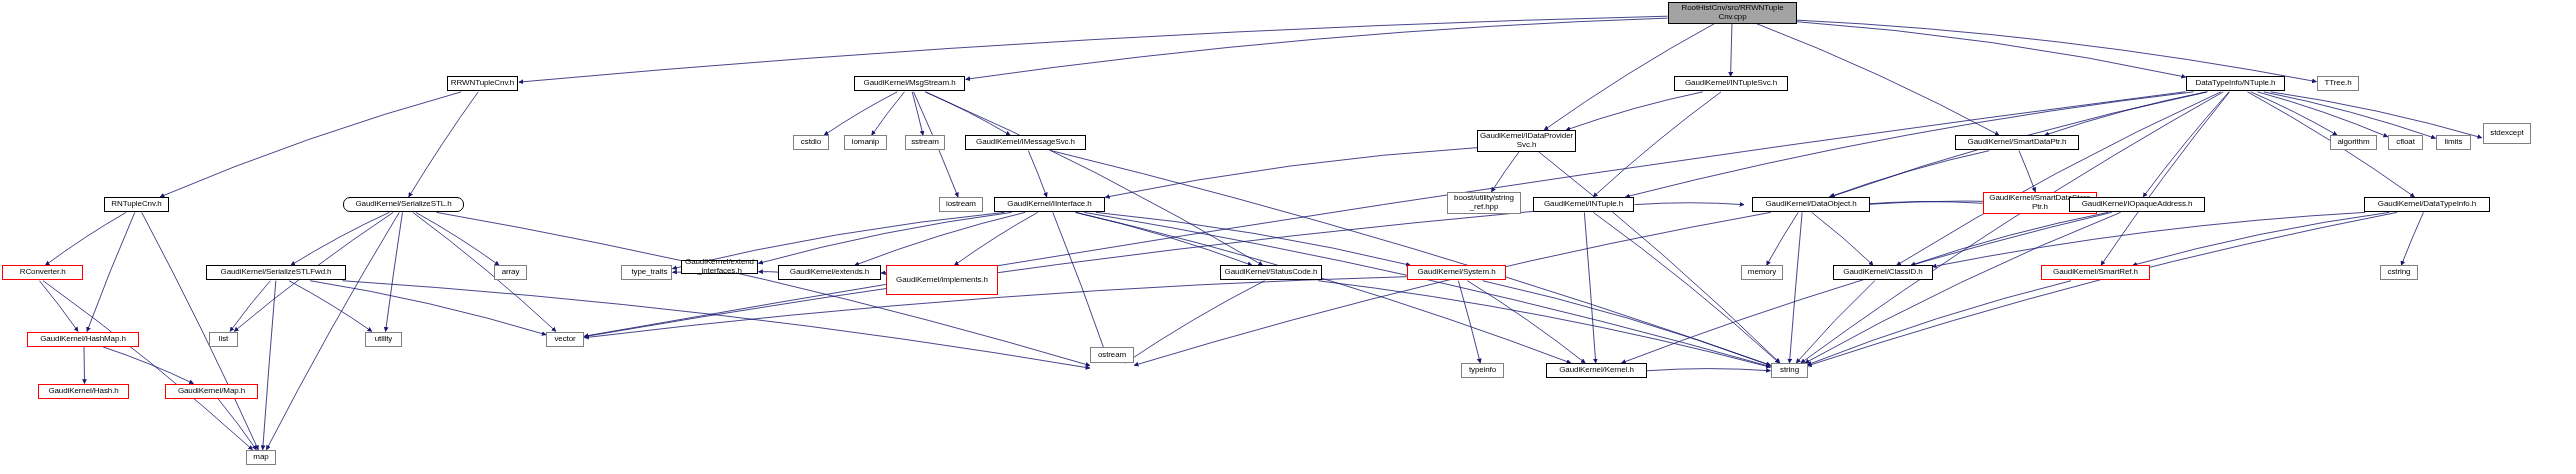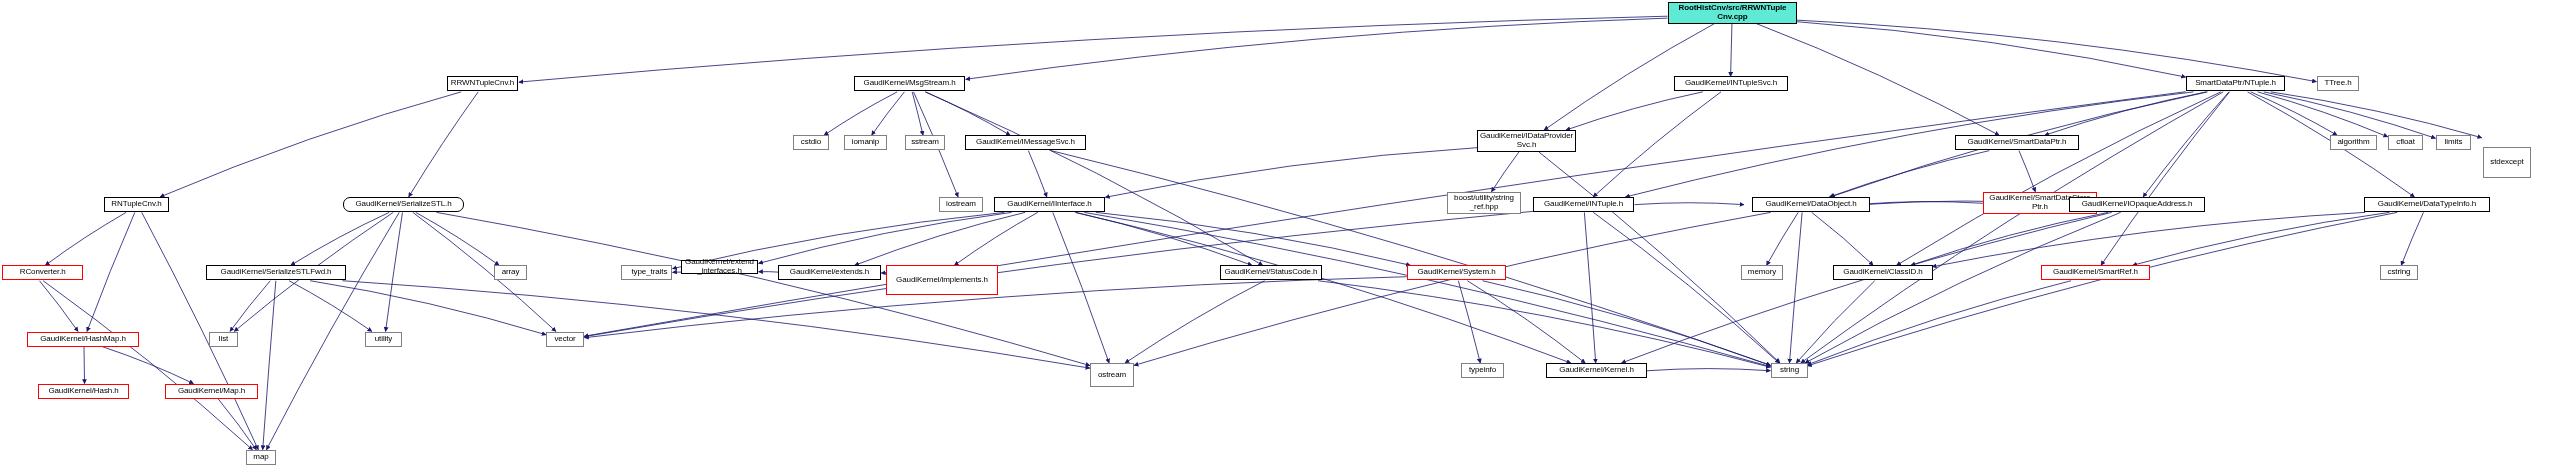--- a/index.html
+++ b/index.html
@@ -41,22 +41,21 @@
     z-index: 5;
   }
   .node.k-black {
     border: 0.7px solid #000000;
   }
   .node.k-red {
     border: 0.7px solid #ff0000;
   }
   .node.k-root {
     border: 0.7px solid #000000;
-    background: #5eead4;
-    font-weight: bold;
+    background: #a3a3a3;
   }
 </style>
 </head>
 <body>
 
 <div id="graph-root">
   <svg id="edge-layer" width="2576" height="474" viewBox="0 0 3503 645">
     <defs>
       <marker id="arrowhead" viewBox="0 0 10 10" refX="9" refY="5" markerWidth="6" markerHeight="6" orient="auto-start-reverse">
         <path d="M 0 0 L 10 5 L 0 10 z" fill="#191970"></path>
@@ -159,33 +158,33 @@
         <path d="M 295.875 543 Q 323.199 576.41325 347.625 612" fill="none" stroke="#191970" stroke-width="1.1" marker-end="url(#arrowhead)"></path>
         <path d="M 2240 504.5 Q 2324 498.62 2408 504.5" fill="none" stroke="#191970" stroke-width="1.1" marker-end="url(#arrowhead)"></path>
       </g>
   </svg>
   <div id="nodes-layer">
       <div class="node k-root" style="left: 1668px; top: 1.5px; width: 129px; height: 22px;">RootHistCnv/src/RRWNTuple
 Cnv.cpp</div>
       <div class="node k-black" style="left: 447px; top: 76px; width: 71px; height: 15.4px;">RRWNTupleCnv.h</div>
       <div class="node k-black" style="left: 854px; top: 76px; width: 111px; height: 15.4px;">GaudiKernel/MsgStream.h</div>
       <div class="node k-black" style="left: 1674px; top: 76px; width: 114px; height: 15.4px;">GaudiKernel/INTupleSvc.h</div>
-      <div class="node k-black" style="left: 2186px; top: 76px; width: 99px; height: 15.4px;">SmartDataPtr/NTuple.h</div>
+      <div class="node k-black" style="left: 2186px; top: 76px; width: 99px; height: 15.4px;">DataTypeInfo/NTuple.h</div>
       <div class="node k-grey" style="left: 2317px; top: 76px; width: 42px; height: 15.4px;">TTree.h</div>
       <div class="node k-grey" style="left: 793px; top: 135px; width: 36px; height: 15.4px;">cstdio</div>
       <div class="node k-grey" style="left: 844px; top: 135px; width: 43px; height: 15.4px;">iomanip</div>
       <div class="node k-grey" style="left: 905px; top: 135px; width: 40px; height: 15.4px;">sstream</div>
       <div class="node k-black" style="left: 965px; top: 135px; width: 121px; height: 15.4px;">GaudiKernel/IMessageSvc.h</div>
       <div class="node k-black" style="left: 1477px; top: 130px; width: 99px; height: 22px;">GaudiKernel/IDataProvider
 Svc.h</div>
       <div class="node k-black" style="left: 1955px; top: 135px; width: 124px; height: 15.4px;">GaudiKernel/SmartDataPtr.h</div>
       <div class="node k-grey" style="left: 2330px; top: 135px; width: 47px; height: 15.4px;">algorithm</div>
       <div class="node k-grey" style="left: 2388px; top: 135px; width: 35px; height: 15.4px;">cfloat</div>
       <div class="node k-grey" style="left: 2436px; top: 135px; width: 35px; height: 15.4px;">limits</div>
-      <div class="node k-grey" style="left: 2483px; top: 147px; width: 48px; height: 31px;">stdexcept</div>
+      <div class="node k-grey" style="left: 2483px; top: 123px; width: 48px; height: 21px;">stdexcept</div>
       <div class="node k-black" style="left: 104px; top: 197px; width: 65px; height: 15.4px;">RNTupleCnv.h</div>
       <div class="node k-black" style="left: 343px; top: 197px; width: 121px; height: 15.4px; border-radius: 7px;">GaudiKernel/SerializeSTL.h</div>
       <div class="node k-grey" style="left: 939px; top: 197px; width: 44px; height: 15.4px;">iostream</div>
       <div class="node k-black" style="left: 994px; top: 197px; width: 111px; height: 15.4px;">GaudiKernel/IInterface.h</div>
       <div class="node k-grey" style="left: 1447px; top: 192px; width: 74px; height: 22px;">boost/utility/string
 _ref.hpp</div>
       <div class="node k-black" style="left: 1533px; top: 197px; width: 101px; height: 15.4px;">GaudiKernel/INTuple.h</div>
       <div class="node k-black" style="left: 1752px; top: 197px; width: 118px; height: 15.4px;">GaudiKernel/DataObject.h</div>
       <div class="node k-red" style="left: 1983px; top: 192px; width: 114px; height: 22px;">GaudiKernel/SmartDataStore
 Ptr.h</div>
@@ -202,21 +201,21 @@
       <div class="node k-black" style="left: 1220px; top: 265px; width: 102px; height: 15.4px;">GaudiKernel/StatusCode.h</div>
       <div class="node k-red" style="left: 1407px; top: 265px; width: 99px; height: 15.4px;">GaudiKernel/System.h</div>
       <div class="node k-grey" style="left: 1741px; top: 265px; width: 42px; height: 15.4px;">memory</div>
       <div class="node k-black" style="left: 1833px; top: 265px; width: 100px; height: 15.4px;">GaudiKernel/ClassID.h</div>
       <div class="node k-red" style="left: 2041px; top: 265px; width: 109px; height: 15.4px;">GaudiKernel/SmartRef.h</div>
       <div class="node k-grey" style="left: 2380px; top: 265px; width: 38px; height: 15.4px;">cstring</div>
       <div class="node k-red" style="left: 27px; top: 332px; width: 112px; height: 15.4px;">GaudiKernel/HashMap.h</div>
       <div class="node k-grey" style="left: 209px; top: 332px; width: 29px; height: 15.4px;">list</div>
       <div class="node k-grey" style="left: 365px; top: 332px; width: 37px; height: 15.4px;">utility</div>
       <div class="node k-grey" style="left: 546px; top: 332px; width: 38px; height: 15.4px;">vector</div>
-      <div class="node k-grey" style="left: 1090px; top: 363px; width: 44px; height: 24px;">ostream</div>
+      <div class="node k-grey" style="left: 1090px; top: 347px; width: 44px; height: 16px;">ostream</div>
       <div class="node k-grey" style="left: 1461px; top: 363px; width: 43px; height: 15.4px;">typeinfo</div>
       <div class="node k-black" style="left: 1546px; top: 363px; width: 101px; height: 15.4px;">GaudiKernel/Kernel.h</div>
       <div class="node k-grey" style="left: 1771px; top: 363px; width: 37px; height: 15.4px;">string</div>
       <div class="node k-red" style="left: 38px; top: 384px; width: 91px; height: 15.4px;">GaudiKernel/Hash.h</div>
       <div class="node k-red" style="left: 165px; top: 384px; width: 93px; height: 15.4px;">GaudiKernel/Map.h</div>
       <div class="node k-grey" style="left: 246px; top: 450px; width: 30px; height: 15.4px;">map</div>
     </div>
 </div>
 
 

